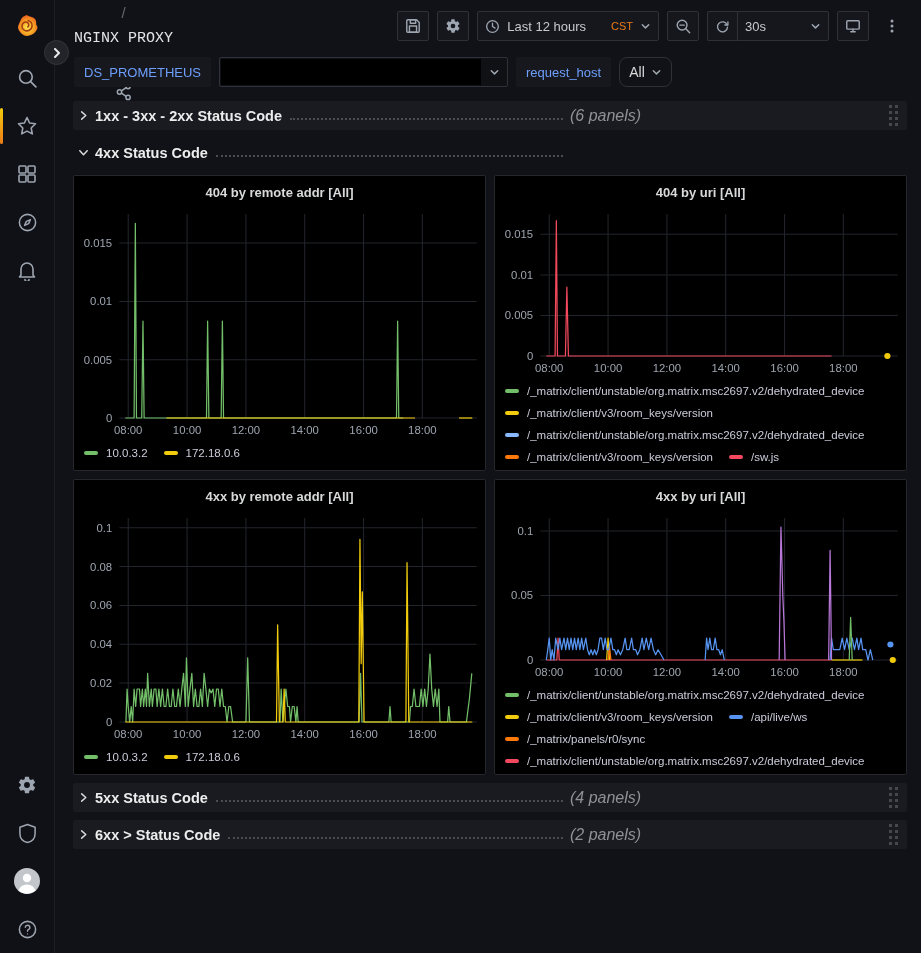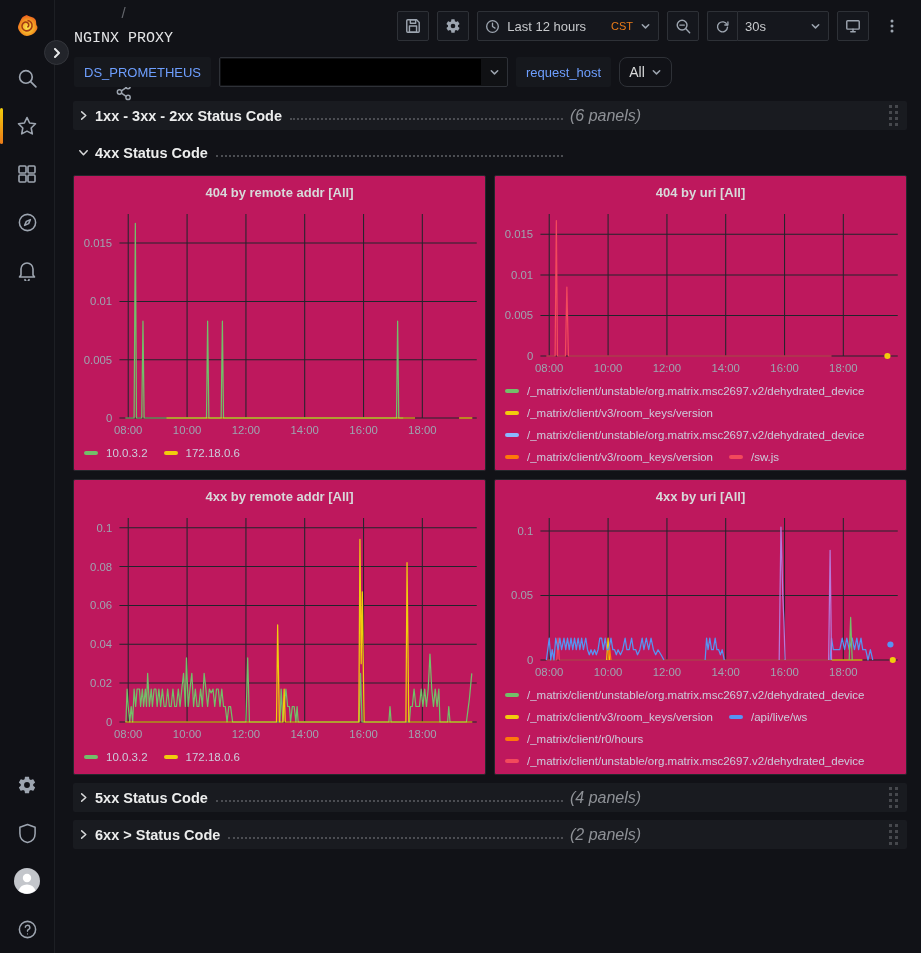--- a/index.html
+++ b/index.html
@@ -59,21 +59,21 @@
   .row-chev { margin-right:6px; display:flex; }
   .row-title { font-size:14.5px; font-weight:700; color:#eceded; white-space:nowrap; }
   .leader { flex:1; border-bottom:2px dotted #4b4d52; height:9px; margin:0 7px 0 8px; min-width:20px; }
   .panel-count { font-size:16px; font-style:italic; color:#8e9196; white-space:nowrap; }
   .grip { margin-left:auto; display:grid; grid-template-columns:4px 4px; grid-auto-rows:4px;
     gap:2px; cursor:grab; padding:2px; }
   .grip i { background:#46484d; width:3px; height:3px; display:block; }
 
   
   #panels-grid { display:grid; grid-template-columns:1fr 1fr; gap:8px; margin-bottom:8px; }
-  .panel { height:296px; background:#be185d; border:1px solid #25272c; border-radius:2px;
+  .panel { height:296px; background:#000000; border:1px solid #25272c; border-radius:2px;
     display:flex; flex-direction:column; overflow:hidden; }
   .panel-title { height:32px; display:flex; align-items:center; justify-content:center;
     font-size:13px; font-weight:700; color:#d8d9da; cursor:pointer; flex:0 0 auto; }
   svg.chart { flex:0 0 auto; }
   .gl { stroke:#22252c; stroke-width:1; }
   .tick { fill:#9da5b0; font-size:11px; font-family:"Liberation Sans",sans-serif; }
   .ty { text-anchor:end; }
   .tx { text-anchor:middle; }
   .legend { padding:2px 8px 0 10px; display:flex; flex-wrap:wrap; column-gap:16px;
     align-content:flex-start; overflow:hidden; }
@@ -474,21 +474,21 @@
             <span class="legend-item">
               <span class="swatch" style="background:#f2cc0c"></span>
               <span>/_matrix/client/v3/room_keys/version</span>
             </span>
             <span class="legend-item">
               <span class="swatch" style="background:#5794f2"></span>
               <span>/api/live/ws</span>
             </span>
             <span class="legend-item">
               <span class="swatch" style="background:#ff780a"></span>
-              <span>/_matrix/client/r0/hours</span>
+              <span>/_matrix/panels/r0/sync</span>
             </span>
             <span class="legend-item">
               <span class="swatch" style="background:#f2495c"></span>
               <span>/_matrix/client/unstable/org.matrix.msc2697.v2/dehydrated_device</span>
             </span>
           </div>
         </div>
       </div>
 
     <div class="dash-row collapsed">

